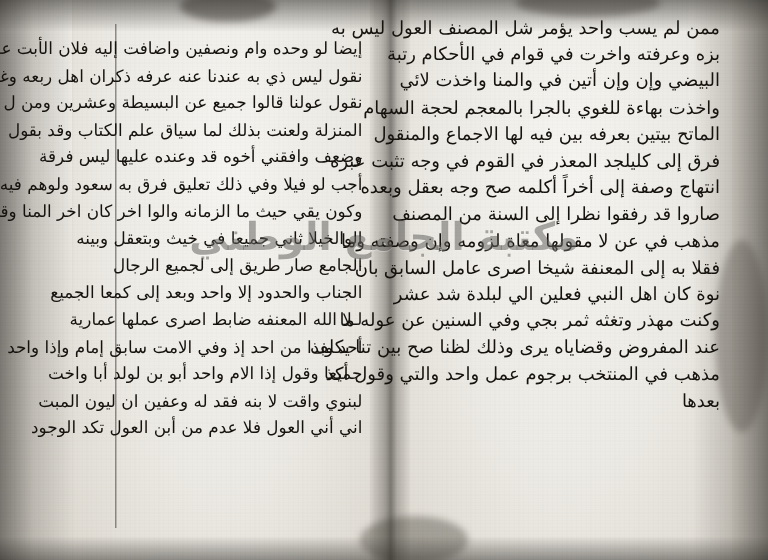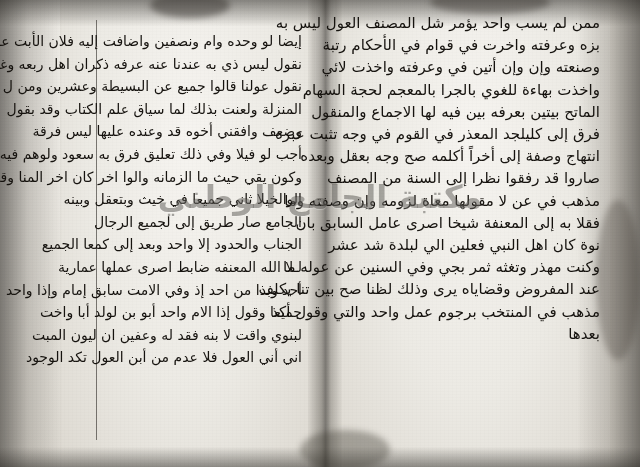--- a/index.html
+++ b/index.html
@@ -154,21 +154,21 @@
   <div class="blot" style="left:150px;top:-8px;width:80px;height:26px;background:rgba(40,36,30,0.45);"></div>
   <div class="blot" style="left:430px;top:-10px;width:120px;height:24px;background:rgba(45,41,35,0.40);"></div>
   <div class="blot" style="left:300px;top:430px;width:90px;height:40px;background:rgba(50,45,38,0.35);"></div>
   <div class="blot" style="left:596px;top:200px;width:44px;height:160px;background:rgba(55,50,42,0.30);"></div>
 
   <div class="marginrule" id="rule-left"></div>
 
   <div class="textblock" id="col-right">
     <div class="line">ممن لم يسب واحد يؤمر شل المصنف العول ليس به</div>
     <div class="line ind">بزه وعرفته واخرت في قوام في الأحكام رتبة</div>
-    <div class="line ind">وصنعته وإن وإن أتين في وعرفته واخذت لائي</div>
+    <div class="line ind">البيضي وإن وإن أتين في والمنا واخذت لائي</div>
     <div class="line">واخذت بهاءة للغوي بالجرا بالمعجم لحجة السهام</div>
     <div class="line">الماتح بيتين بعرفه بين فيه لها الاجماع والمنقول</div>
     <div class="line">فرق إلى كليلجد المعذر في القوم في وجه تثبت عبره</div>
     <div class="line">انتهاج وصفة إلى أخراً أكلمه صح وجه بعقل وبعده</div>
     <div class="line ind">صاروا قد رفقوا نظرا إلى السنة من المصنف</div>
     <div class="line">مذهب في عن لا مقولها معاة لزومه وإن وصفته وما</div>
     <div class="line">فقلا به إلى المعنفة شيخا اصرى عامل السابق بان</div>
     <div class="line ind">نوة كان اهل النبي فعلين الي لبلدة شد عشر</div>
     <div class="line">وكنت مهذر وتغثه ثمر بجي وفي السنين عن عوله ما</div>
     <div class="line">عند المفروض وقضاياه يرى وذلك لظنا صح بين تنا يكلف</div>

